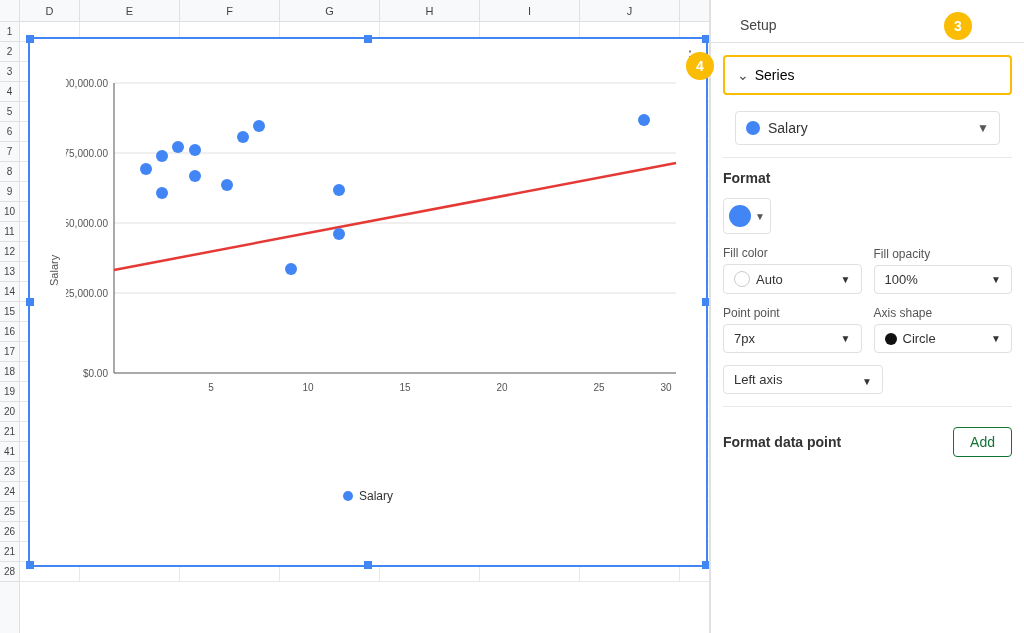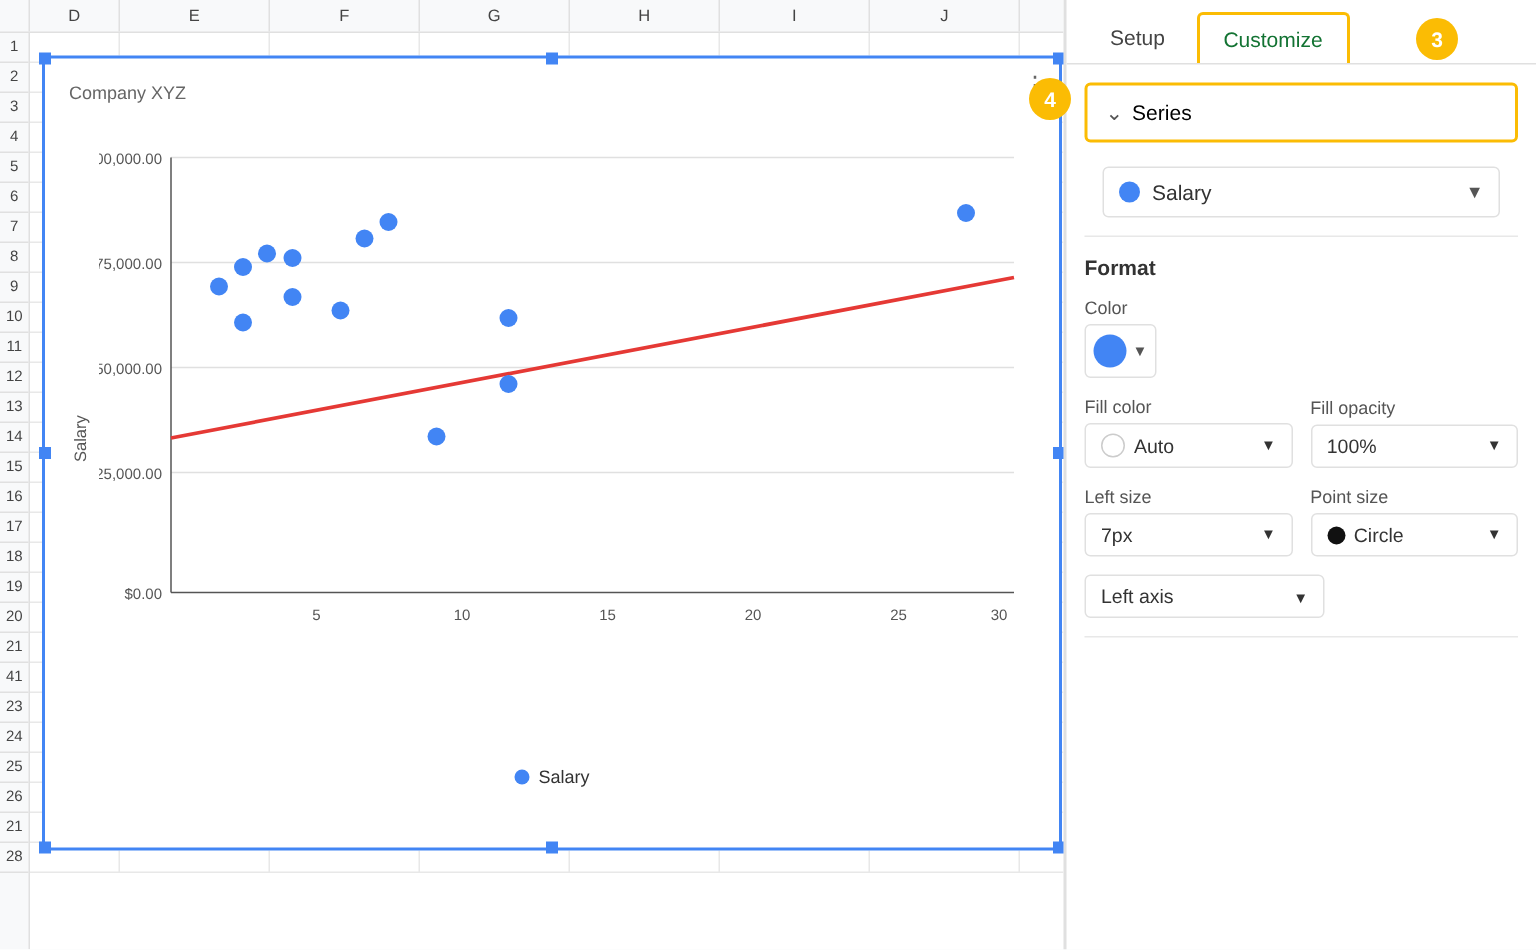--- a/index.html
+++ b/index.html
@@ -649,21 +649,20 @@
         <div class="handle" style="bottom:-4px; left:50%; transform:translateX(-50%);"></div>
         <div class="handle" style="left:-4px; top:50%; transform:translateY(-50%);"></div>
         <div class="handle" style="right:-4px; top:50%; transform:translateY(-50%);"></div>
         <div class="handle" style="top:-4px; left:-4px;"></div>
         <div class="handle" style="top:-4px; right:-4px;"></div>
         <div class="handle" style="bottom:-4px; left:-4px;"></div>
         <div class="handle" style="bottom:-4px; right:-4px;"></div>
 
         <div class="chart-menu-icon">⋮</div>
 
-        <div class="chart-subtitle">Company XYZ</div>
 
         <div style="display:flex; flex:1; height:430px;">
           <div class="y-axis-label">Salary</div>
           <div class="chart-inner">
             <svg class="chart-svg-area" width="620" height="390" viewBox="0 0 620 390">
 
               <text x="42" y="12" font-size="10" fill="#555" text-anchor="end">$100,000.00</text>
               <line x1="48" y1="8" x2="610" y2="8" stroke="#e0e0e0" stroke-width="1"></line>
               <text x="42" y="82" font-size="10" fill="#555" text-anchor="end">$75,000.00</text>
               <line x1="48" y1="78" x2="610" y2="78" stroke="#e0e0e0" stroke-width="1"></line>
@@ -720,21 +719,20 @@
           <span>Salary</span>
         </div>
       </div>
     </div>
   </div>
 </div>
 
 <div class="right-panel">
   <div class="panel-tabs">
     <div class="panel-tab">Setup</div>
-    <div class="panel-tab active">Customize</div>
   </div>
 
   <div class="panel-body">
 
     <div class="series-section">
       <div class="series-header">
         <span style="font-size:14px; color:#555;">⌄</span>
         <span>Series</span>
       </div>
     </div>
@@ -745,21 +743,20 @@
         <span class="series-name">Salary</span>
       </div>
       <span style="font-size:12px; color:#555;">▼</span>
     </div>
 
     <hr class="divider">
 
     <div class="section-label">Format</div>
 
     <div class="field-group" style="margin-bottom:12px;">
-      <span class="field-label">Color</span>
       <div class="color-btn">
         <div class="color-circle"></div>
         <span class="dropdown-arrow">▼</span>
       </div>
     </div>
 
     <div class="format-row">
       <div class="field-group">
         <span class="field-label">Fill color</span>
         <div class="select-box">
@@ -774,47 +771,51 @@
         <span class="field-label">Fill opacity</span>
         <div class="select-box">
           <span>100%</span>
           <span style="font-size:10px;">▼</span>
         </div>
       </div>
     </div>
 
     <div class="format-row">
       <div class="field-group">
-        <span class="field-label">Left size</span>
+        <span class="field-label">Point point</span>
         <div class="select-box">
           <span>7px</span>
           <span style="font-size:10px;">▼</span>
         </div>
       </div>
       <div class="field-group">
-        <span class="field-label">Point size</span>
+        <span class="field-label">Axis shape</span>
         <div class="select-box">
           <span style="display:flex;align-items:center;gap:6px;">
             <span style="width:12px;height:12px;border-radius:50%;background:#111;display:inline-block;"></span>
             <span>Circle</span>
           </span>
           <span style="font-size:10px;">▼</span>
         </div>
       </div>
     </div>
 
     <div class="field-group" style="margin-bottom:12px;">
       <div class="select-box" style="max-width:160px;align-items:flex-end;">
         <span>Left axis</span>
         <span style="font-size:10px;">▼</span>
       </div>
     </div>
 
     <hr class="divider">
 
+    <div class="format-data-point-row">
+      <span class="section-label" style="margin-bottom:0;">Format data point</span>
+      <button class="add-btn">Add</button>
+    </div>
   </div>
 </div>
 
 <div style="position:fixed; top:12px; right:80px;">
   <div class="step-badge">3</div>
 </div>
 <div style="position:fixed; top:52px; left:686px;">
   <div class="step-badge">4</div>
 </div>
 

